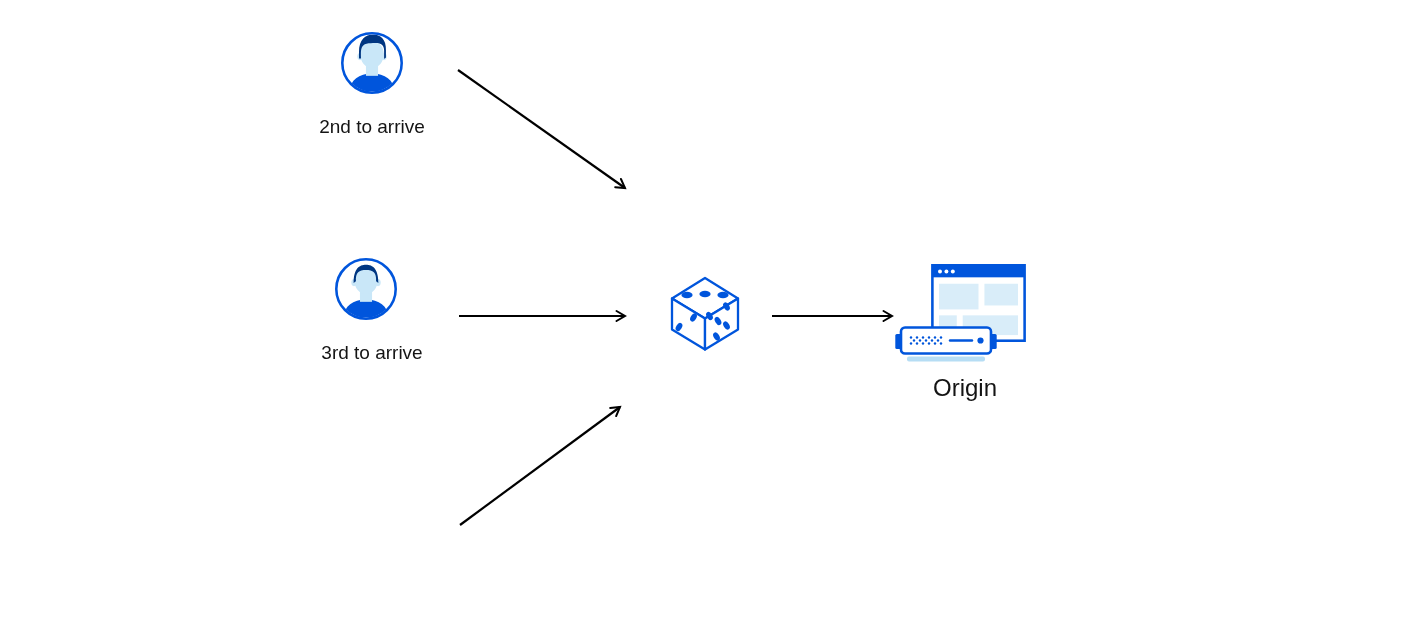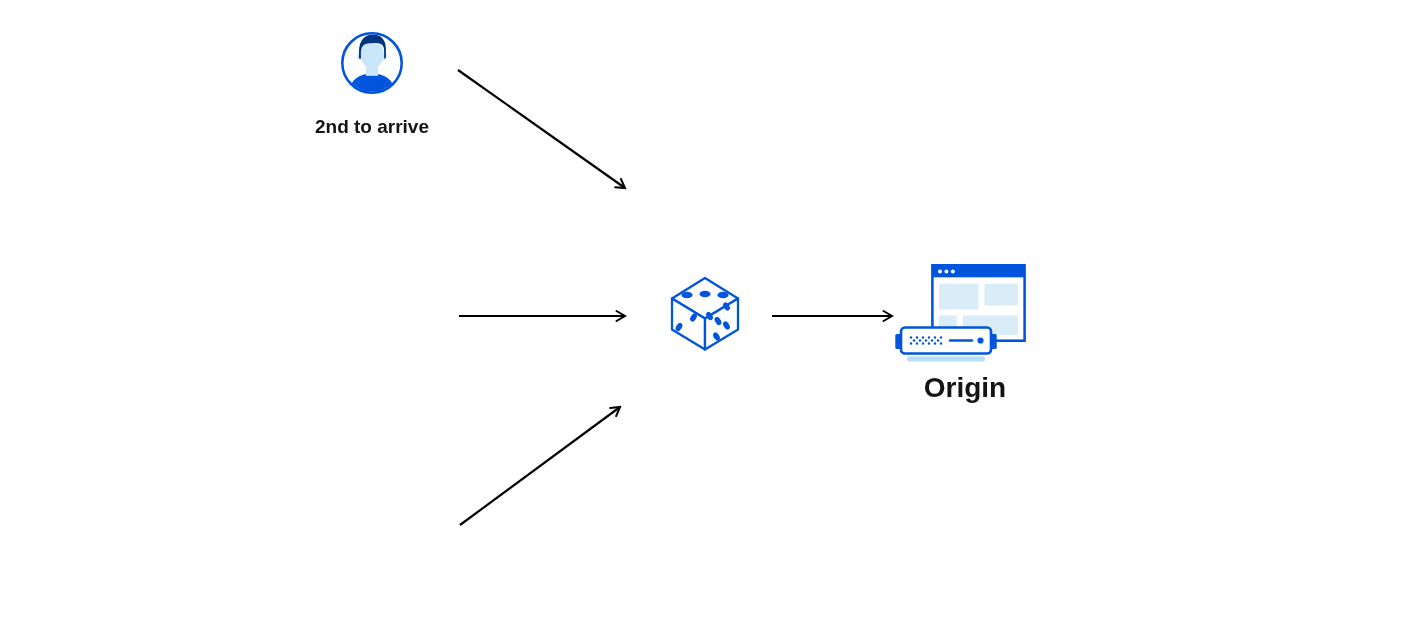--- a/index.html
+++ b/index.html
@@ -11,23 +11,23 @@
     --ink:#141414;
     --bg:#ffffff;
   }
   *{box-sizing:border-box;}
   html,body{margin:0;padding:0;background:var(--bg);}
   body{font-family:"Liberation Sans",sans-serif;}
   .canvas{position:relative;width:1405px;height:633px;background:var(--bg);overflow:hidden;}
   .abs{position:absolute;}
   .node-label{
     position:absolute;width:220px;text-align:center;
-    font-size:19px;line-height:22px;color:var(--ink);font-weight:bold;
+    font-size:19px;line-height:22px;color:var(--ink);
   }
-  .origin-label{font-size:28px;}
+  .origin-label{font-size:24px;}
   svg{display:block;}
 </style>
 </head>
 <body>
 
 <div class="canvas">
 
   <svg class="abs" style="left:0;top:0" width="1405" height="633" viewBox="0 0 1405 633">
     <defs>
       <marker id="ah" markerUnits="userSpaceOnUse" markerWidth="16" markerHeight="16" refX="10.5" refY="7" orient="auto">
@@ -53,20 +53,39 @@
         <rect x="29.4" y="36" width="13.2" height="14" fill="var(--face)"></rect>
         <ellipse cx="22.9" cy="29" rx="2.9" ry="3.9" fill="var(--face)"></ellipse>
         <ellipse cx="49.1" cy="29" rx="2.9" ry="3.9" fill="var(--face)"></ellipse>
         <ellipse cx="36" cy="26.5" rx="12.9" ry="14.8" fill="var(--face)"></ellipse>
         <path d="M21.8 31 L21.8 24 C21.8 10 29 4.8 37 4.8 C46 4.8 51.5 10.5 51.2 22 L51.2 30 C50.7 30.7 50 31.2 49.2 31.4 L49.2 22 C49.2 16 45 13.8 39.5 14.2 C33 14.7 26 13.5 24.3 21 C23.8 23 23.8 26.5 24 31 Z" fill="var(--dark-blue)"></path>
       </g>
     </svg>
     <div class="node-label" style="left:-77px;top:86px">2nd to arrive</div>
   </div>
 
+  <div class="abs" style="left:333px;top:256px">
+    <svg width="66" height="66" viewBox="0 0 72 72">
+      <defs>
+          <clipPath id="c2">
+            <circle cx="36" cy="36" r="31.2"></circle>
+          </clipPath>
+        </defs>
+      <circle cx="36" cy="36" r="32.4" fill="#fff" stroke="var(--blue)" stroke-width="2.8"></circle>
+      <g clip-path="url(#c2)">
+        <path d="M10 72 C11 56 20 47.5 36 47.5 C52 47.5 61 56 62 72 Z" fill="var(--blue)"></path>
+        <rect x="29.4" y="36" width="13.2" height="14" fill="var(--face)"></rect>
+        <ellipse cx="22.9" cy="29" rx="2.9" ry="3.9" fill="var(--face)"></ellipse>
+        <ellipse cx="49.1" cy="29" rx="2.9" ry="3.9" fill="var(--face)"></ellipse>
+        <ellipse cx="36" cy="26.5" rx="12.9" ry="14.8" fill="var(--face)"></ellipse>
+        <path d="M22.5 29.5 C22.5 14 28.5 9.5 36 9.5 C43.5 9.5 49.5 14 49.5 29.5 L47 27.5 C47.6 18 43.5 15.3 36 15.3 C28.5 15.3 24.4 18 25 27.5 Z" fill="var(--dark-blue)"></path>
+      </g>
+    </svg>
+    <div class="node-label" style="left:-71px;top:86px">3rd to arrive</div>
+  </div>
 
 
   <svg class="abs" style="left:668px;top:275px" width="74" height="78" viewBox="0 0 74 78">
     <g fill="#fff" stroke="var(--blue)" stroke-width="2.3" stroke-linejoin="round">
       <path d="M37 3 L70 23.5 L37 43.5 L4 23.5 Z"></path>
       <path d="M4 23.5 L37 43.5 L37 74.5 L4 54.5 Z"></path>
       <path d="M37 43.5 L70 23.5 L70 54.5 L37 74.5 Z"></path>
     </g>
     <g fill="var(--blue)">
 

